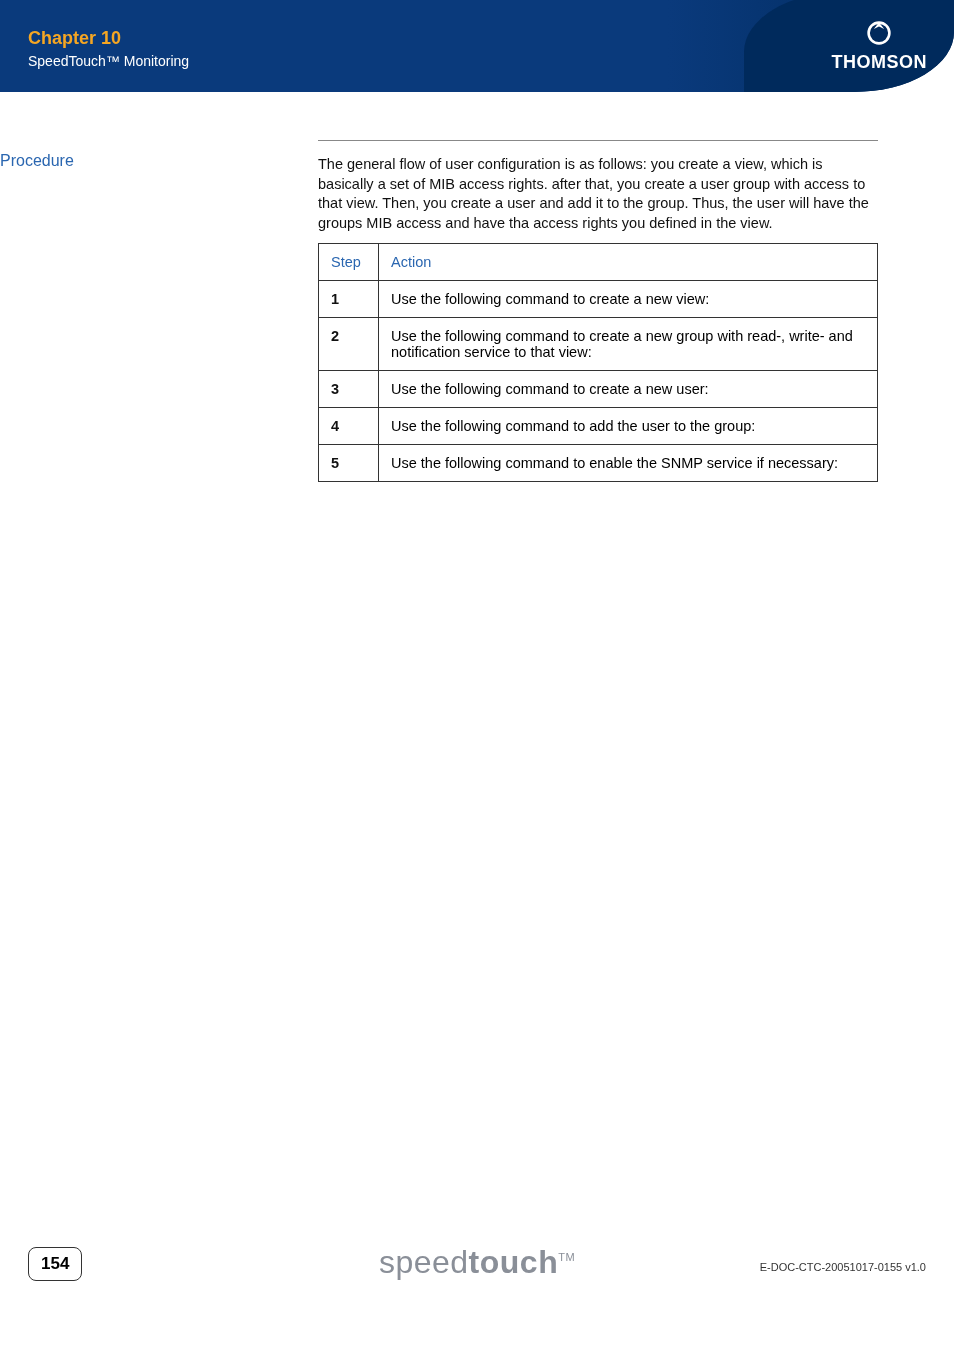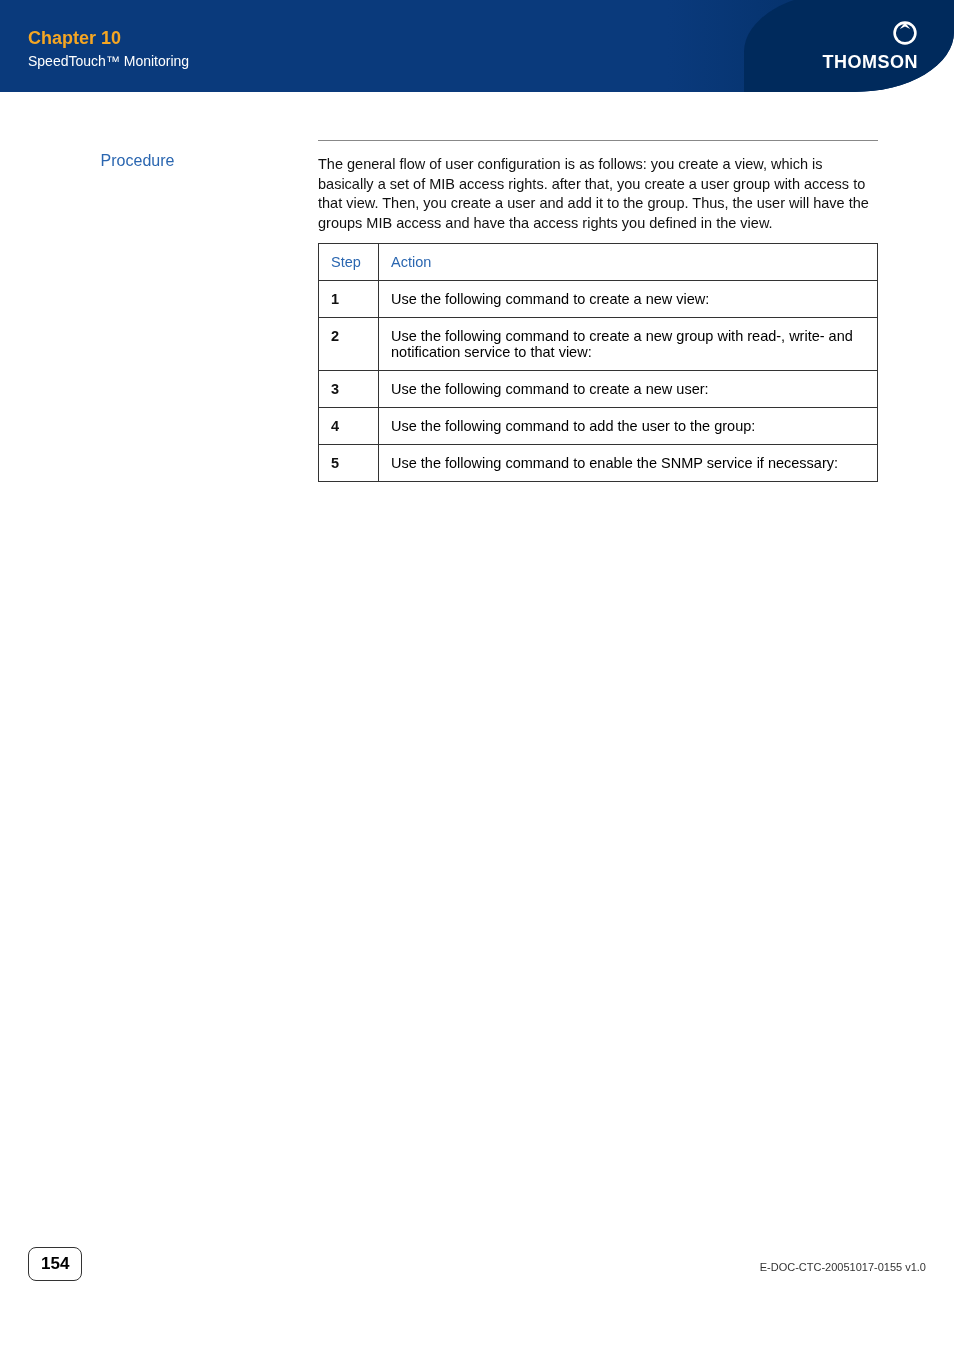--- a/index.html
+++ b/index.html
@@ -39,23 +39,23 @@
       font-weight: bold;
       font-size: 18px;
       margin-bottom: 4px;
     }
     .chapter-sub {
       color: #ffffff;
       font-size: 14px;
     }
     .brand-block {
       position: absolute;
-      right: 36px;
+      right: 27px;
       top: 20px;
-      text-align: right;
+      text-align: center;
       z-index: 3;
       color: #ffffff;
     }
     .brand-icon svg { width: 26px; height: 26px; }
     .brand-name {
       font-weight: bold;
       font-size: 18px;
       letter-spacing: 0.5px;
       margin-top: 2px;
     }
@@ -63,21 +63,21 @@
       position: absolute;
       left: 0; right: 0;
       top: 140px;
       padding-left: 28px;
       padding-right: 28px;
     }
     .label-col {
       position: absolute;
       left: 0;
       width: 275px;
-      text-align: center;
+      text-align: left;
       color: #2a66b0;
       font-size: 16px;
       top: 12px;
     }
     .body-col {
       margin-left: 290px;
       width: 560px;
     }
     .rule-top {
       border-top: 1px solid #888;
@@ -207,14 +207,17 @@
           <td>Use the following command to enable the SNMP service if necessary:</td>
         </tr>
       </tbody>
     </table>
 
   </div>
 </div>
 
 <div class="footer">
   <span class="page-num-tag">154</span>
+  <span class="brand-footer">
+    <span class="light">speed</span><span class="bold">touch</span><span class="tm">TM</span>
+  </span>
   <span class="doc-code">E-DOC-CTC-20051017-0155 v1.0</span>
 </div>
 
 </body></html>

